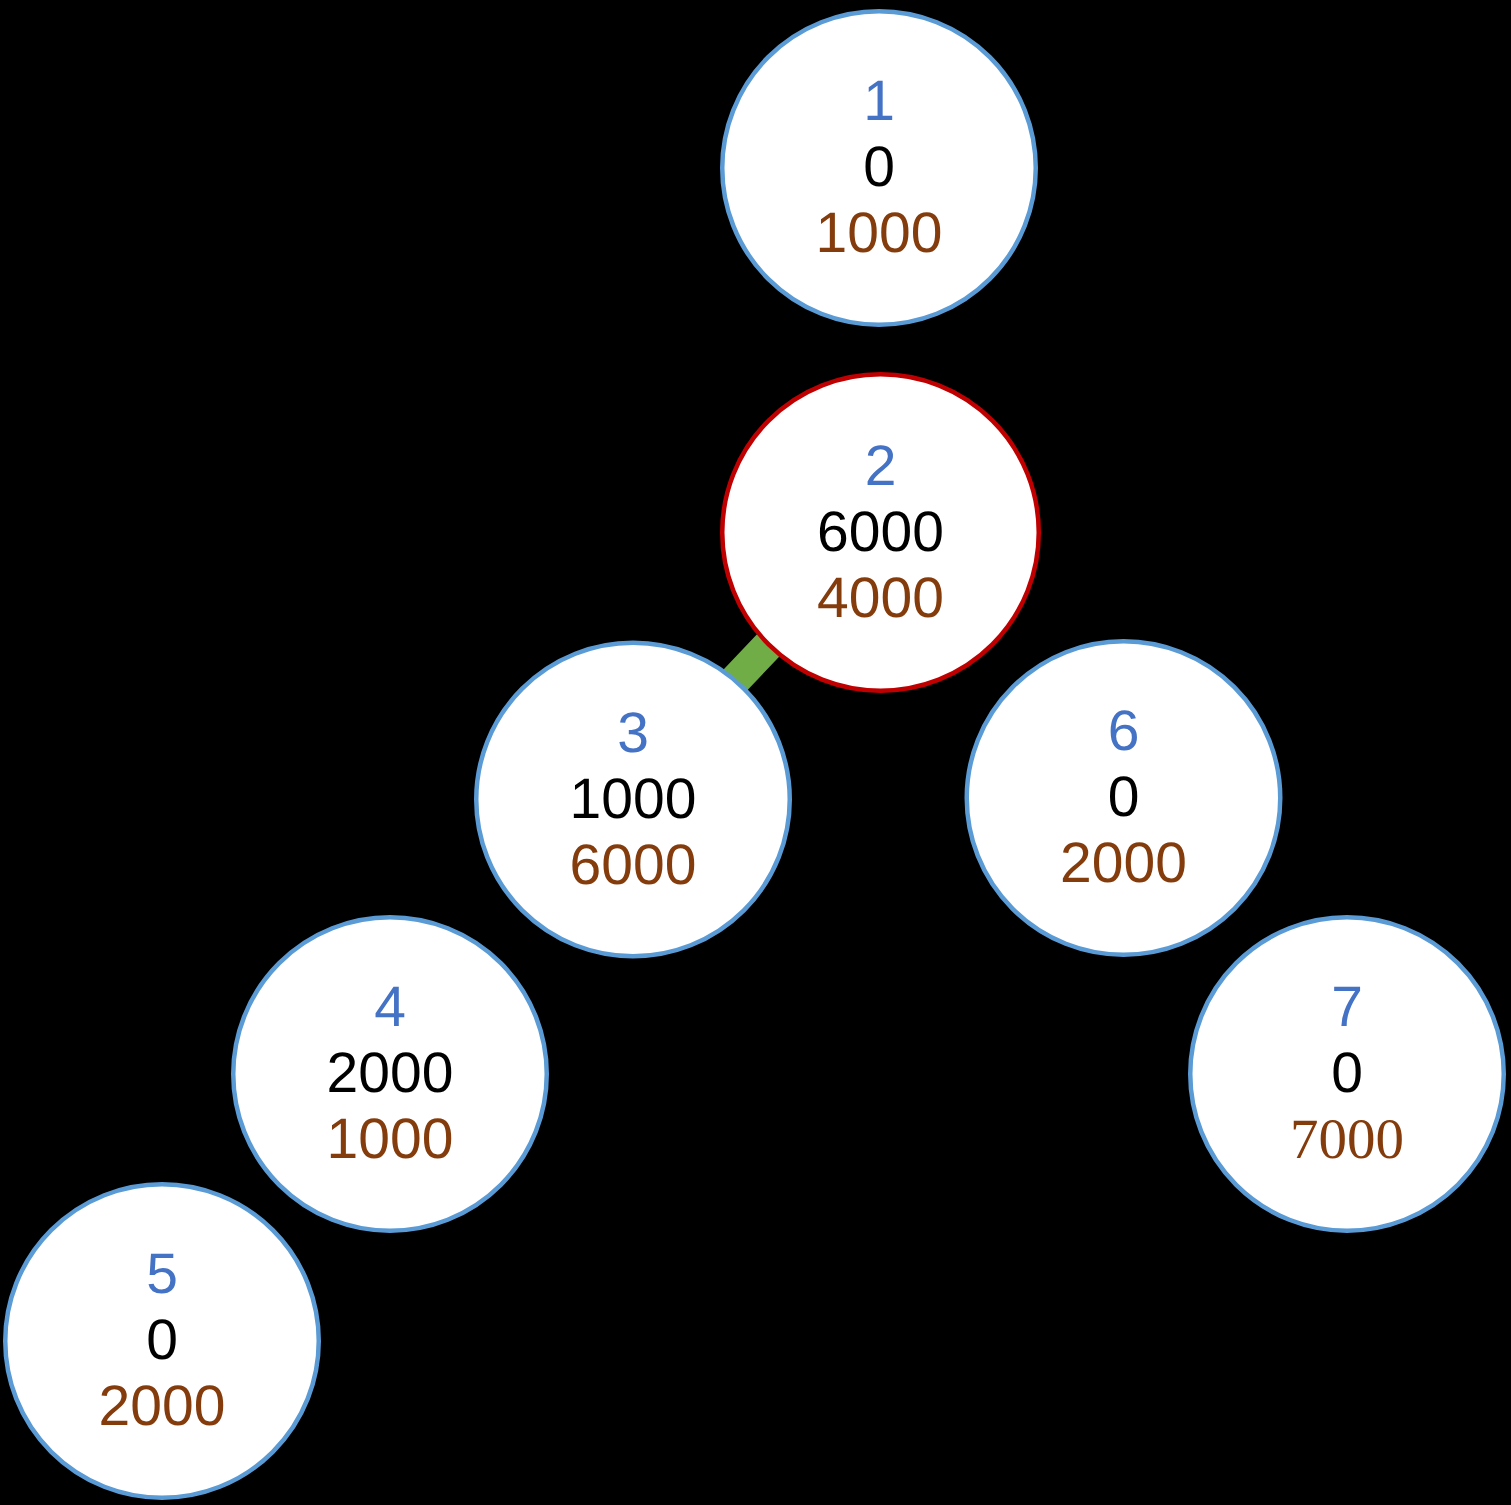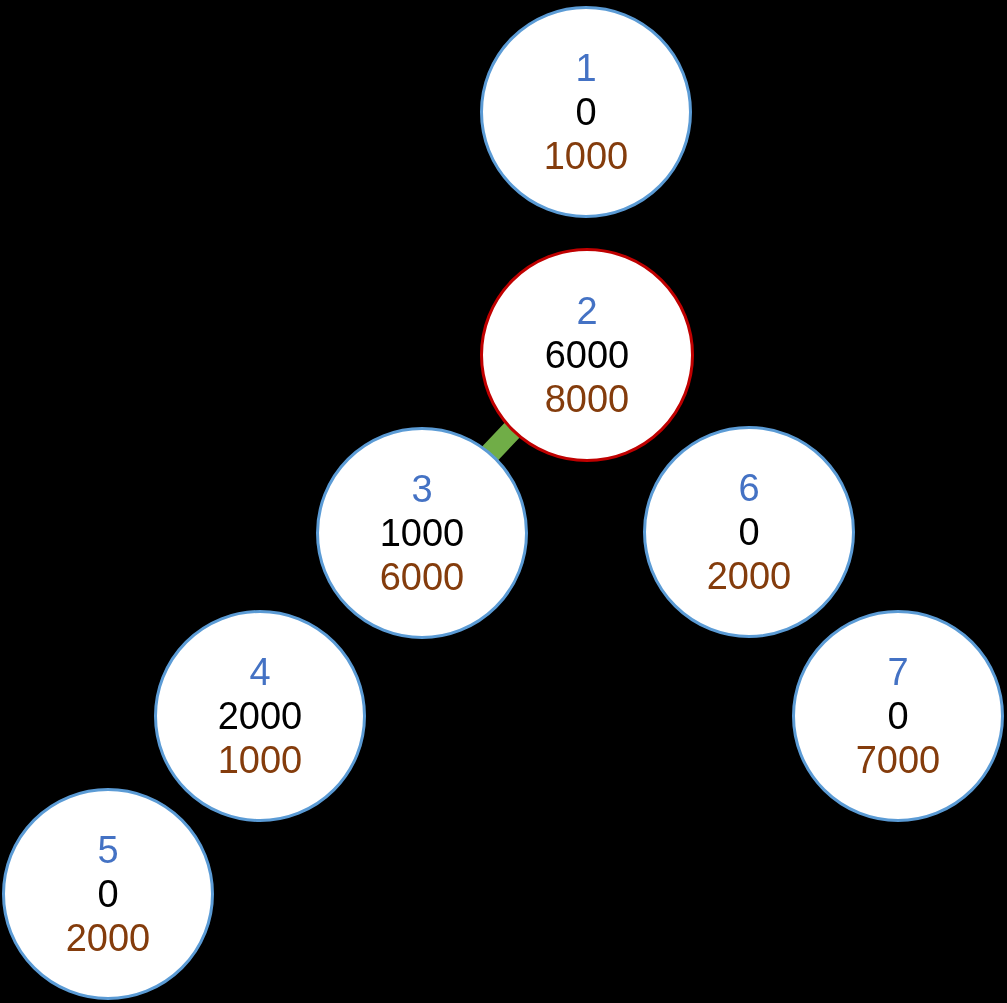--- a/index.html
+++ b/index.html
@@ -57,40 +57,40 @@
     <polygon points="539,402 532.3022559663319,445.3144343707668 496.07435288184723,410.85374607089113" fill="#70AD47"></polygon>
   </svg>
 <div class="node" style="left: 480px; top: 6px; width: 212px; height: 212px; background: rgb(255, 255, 255); border-color: rgb(91, 155, 213);">
     <div class="node-id" style="color: rgb(68, 114, 196);">1</div>
     <div class="node-value" style="color: rgb(0, 0, 0);">0</div>
     <div class="node-cost" style="color: rgb(132, 60, 12);">1000</div>
   </div>
     <div class="node" style="left: 480px; top: 248px; width: 214px; height: 214px; background: rgb(255, 255, 255); border-color: rgb(192, 0, 0);">
     <div class="node-id" style="color: rgb(68, 114, 196);">2</div>
     <div class="node-value" style="color: rgb(0, 0, 0);">6000</div>
-    <div class="node-cost" style="color: rgb(132, 60, 12);">8000</div>
+    <div class="node-cost" style="color: rgb(132, 60, 12);">4000</div>
   </div>
     <div class="node" style="left: 316px; top: 427px; width: 212px; height: 212px; background: rgb(255, 255, 255); border-color: rgb(91, 155, 213);">
     <div class="node-id" style="color: rgb(68, 114, 196);">3</div>
     <div class="node-value" style="color: rgb(0, 0, 0);">1000</div>
     <div class="node-cost" style="color: rgb(132, 60, 12);">6000</div>
   </div>
     <div class="node" style="left: 643px; top: 426px; width: 212px; height: 212px; background: rgb(255, 255, 255); border-color: rgb(91, 155, 213);">
     <div class="node-id" style="color: rgb(68, 114, 196);">6</div>
     <div class="node-value" style="color: rgb(0, 0, 0);">0</div>
     <div class="node-cost" style="color: rgb(132, 60, 12);">2000</div>
   </div>
     <div class="node" style="left: 154px; top: 610px; width: 212px; height: 212px; background: rgb(255, 255, 255); border-color: rgb(91, 155, 213);">
     <div class="node-id" style="color: rgb(68, 114, 196);">4</div>
     <div class="node-value" style="color: rgb(0, 0, 0);">2000</div>
     <div class="node-cost" style="color: rgb(132, 60, 12);">1000</div>
   </div>
     <div class="node" style="left: 792px; top: 610px; width: 212px; height: 212px; background: rgb(255, 255, 255); border-color: rgb(91, 155, 213);">
     <div class="node-id" style="color: rgb(68, 114, 196);">7</div>
     <div class="node-value" style="color: rgb(0, 0, 0);">0</div>
-    <div class="node-cost" style="color: rgb(132, 60, 12);">7000</div>
+    <div class="node-cost" style="color: rgb(132, 60, 12); font-family: Liberation Serif, serif;">7000</div>
   </div>
     <div class="node" style="left: 2px; top: 788px; width: 212px; height: 212px; background: rgb(255, 255, 255); border-color: rgb(91, 155, 213);">
     <div class="node-id" style="color: rgb(68, 114, 196);">5</div>
     <div class="node-value" style="color: rgb(0, 0, 0);">0</div>
     <div class="node-cost" style="color: rgb(132, 60, 12);">2000</div>
   </div>
   </div>
 
 </body></html>

